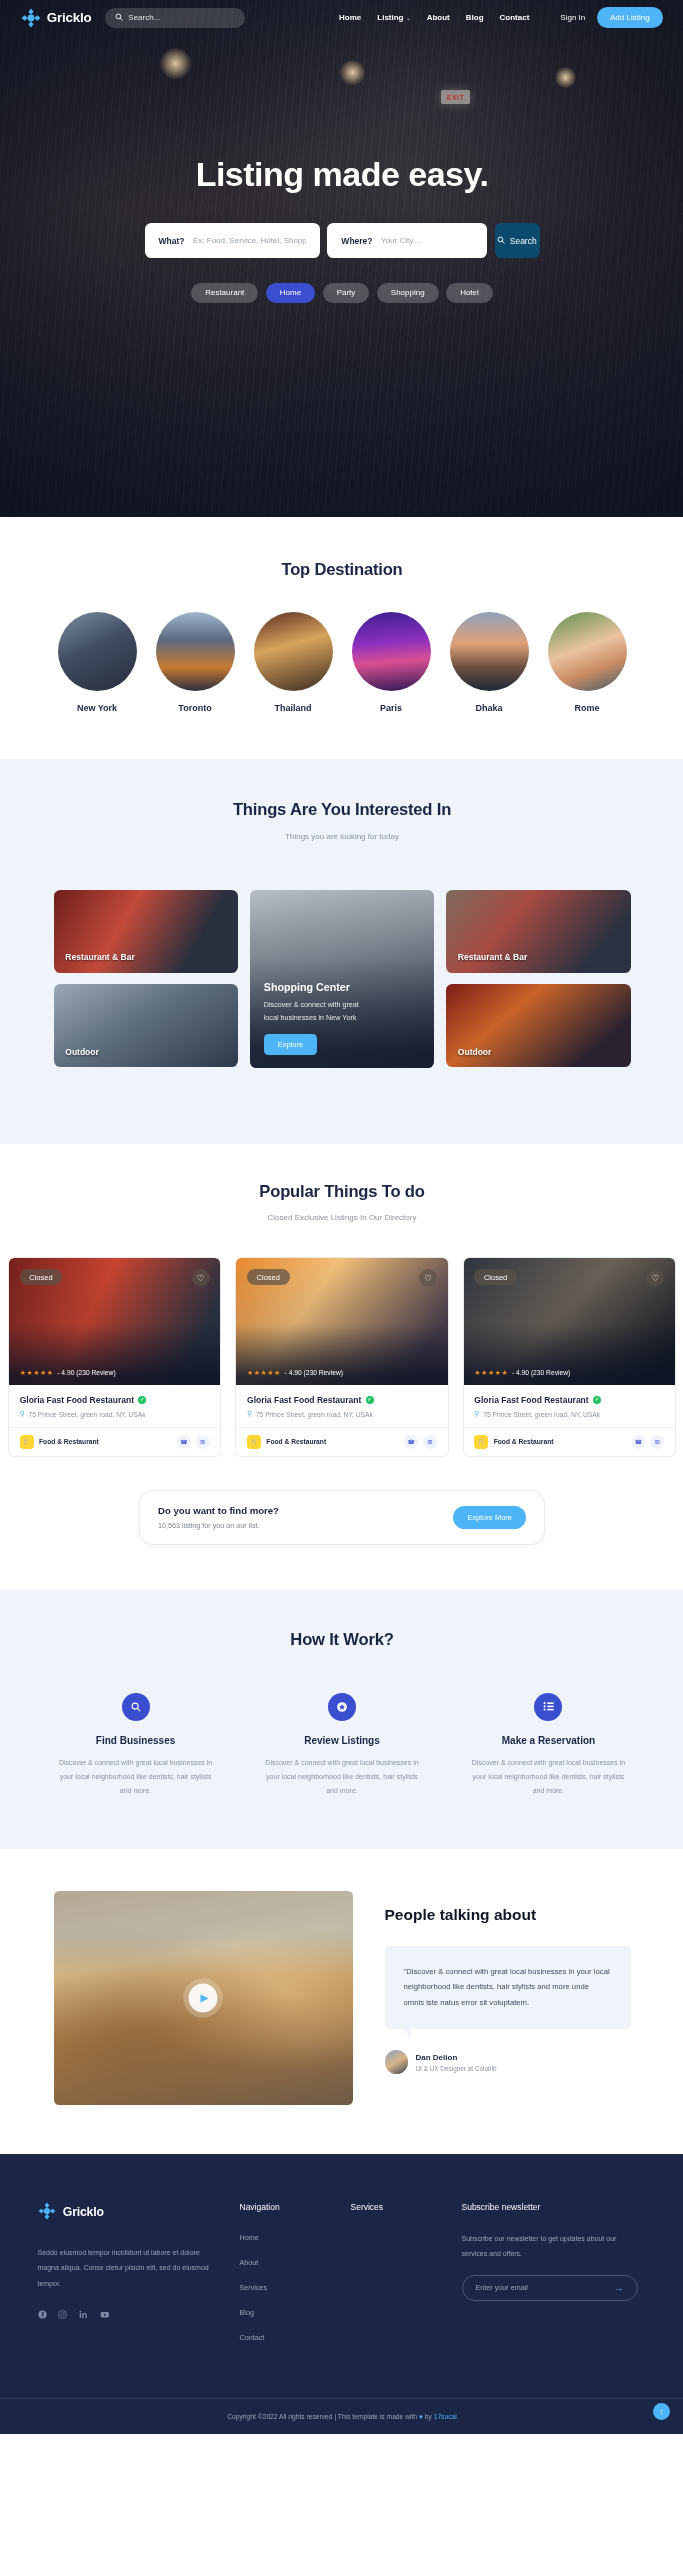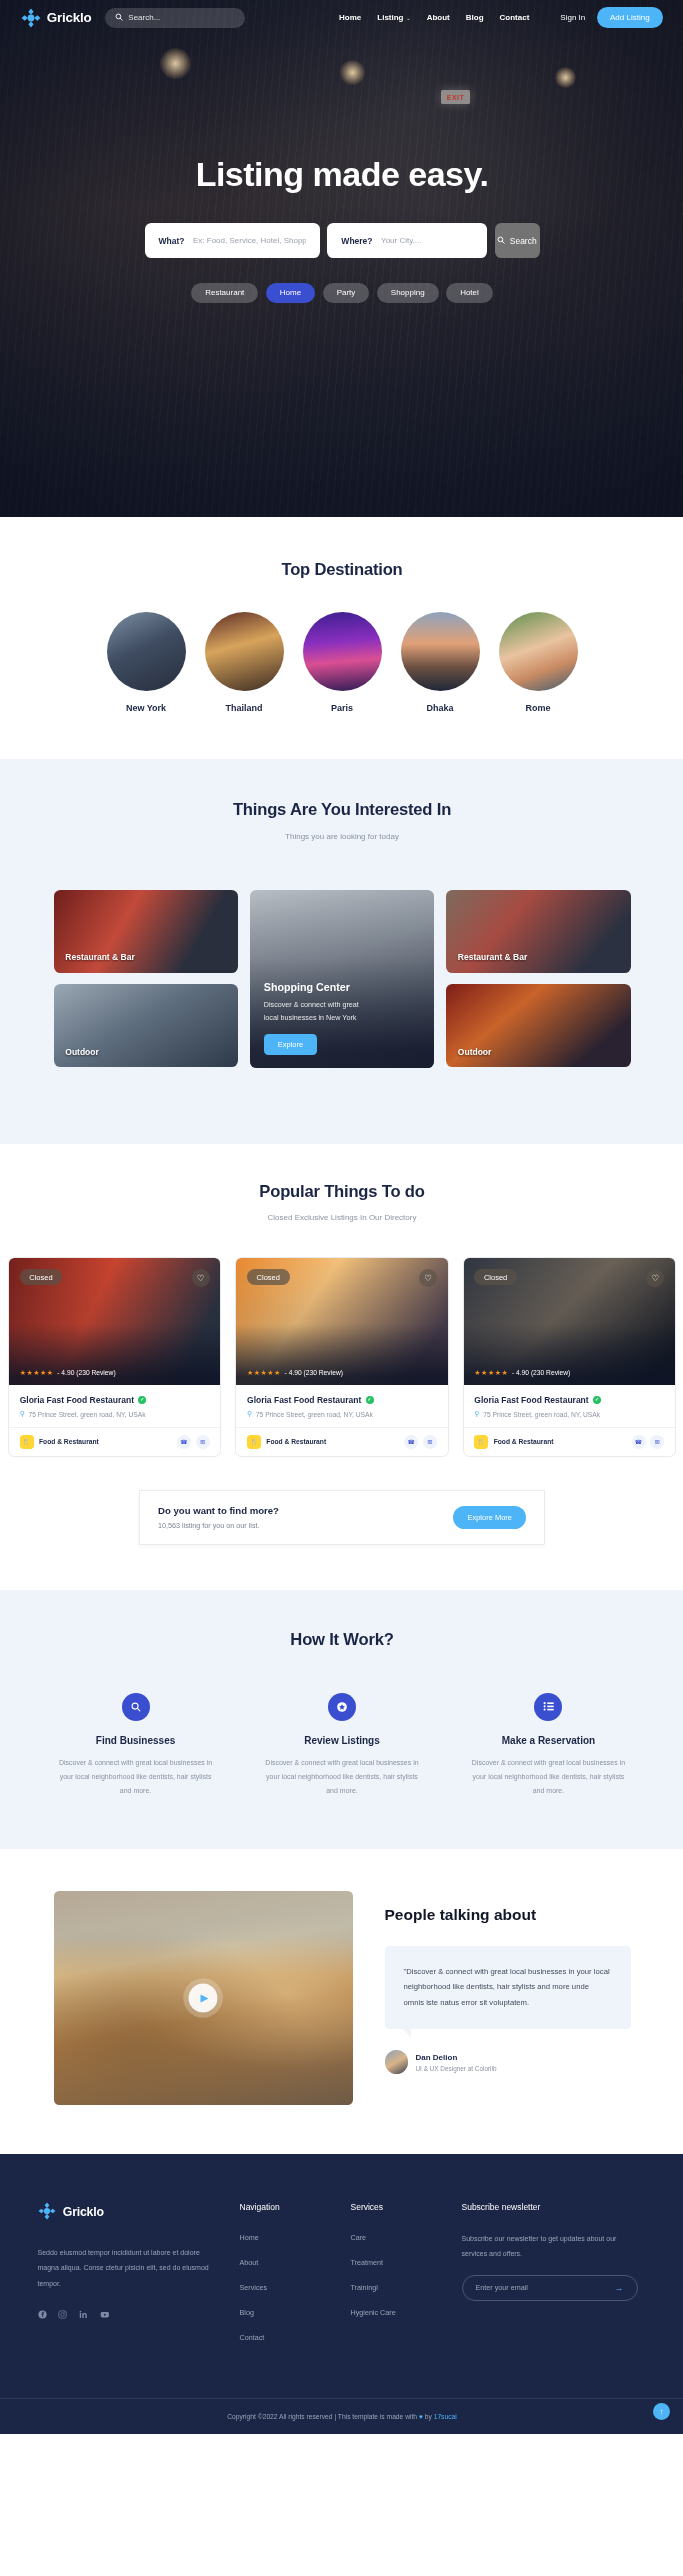--- a/index.html
+++ b/index.html
@@ -98,21 +98,21 @@
   }
   .sfield.what{ width:179px; }
   .sfield.where{ width:163px; }
   .slabel{ font-size:8.5px; font-weight:bold; color:#1b2545; white-space:nowrap; }
   .sinput{
     border:none; outline:none; font-family:inherit;
     font-size:8px; color:#6b7280; width:100%; background:transparent;
   }
   .sinput::placeholder{ color:#9aa1ad; }
   .sbtn{
-    width:46px;height:35px;border-radius:6.4px;background:#737373;color:#fff;
+    width:46px;height:35px;border-radius:6.4px;background:#0c4a6e;color:#fff;
     border:none;cursor:pointer;font-family:inherit;font-size:8.5px;
     display:flex;align-items:center;justify-content:center;gap:4.3px;
   }
 
   .pills{ margin-top:24.6px; display:flex; justify-content:center; gap:7.5px; }
   .pill{
     background:rgba(255,255,255,.22); color:#fff; font-size:8px;
     padding:5.9px 14px; border-radius:11.8px; border:none; cursor:pointer;
     font-family:inherit; backdrop-filter:blur(1.1px);
   }
@@ -208,21 +208,21 @@
   .cat-name{ font-size:6.7px; font-weight:bold; color:#1b2545; }
   .foot-actions{ margin-left:auto; display:flex; gap:4.8px; }
   .act{
     width:14px;height:14px;border-radius:50%;background:#eef2fb;
     display:flex;align-items:center;justify-content:center;
     font-size:5.9px;color:#3a4ed0;cursor:pointer;
   }
 
   .findmore{
     width:406px;margin:33px auto 0;background:#fff;border:0.5px solid #e7eaef;
-    border-radius:1px;padding:14px 18px;display:flex;align-items:center;
+    border-radius:14px;padding:14px 18px;display:flex;align-items:center;
     box-shadow:0 1.1px 5.3px rgba(20,30,60,.04);
   }
   .findmore h4{ font-size:9.6px; font-weight:bold; color:#1b2545; }
   .findmore p{ font-size:7.2px; color:#7b8494; margin-top:4.8px; }
   .explore-more{
     margin-left:auto;background:#4cb4f7;color:#fff;border:none;cursor:pointer;
     font-family:inherit;font-size:7.5px;padding:7px 14px;border-radius:11.8px;
   }
 
   .how-sec{ background:#eef4f9; padding:40px 0 51px; }
@@ -401,20 +401,24 @@
     </div>
   </div>
 </section>
 
 <section class="dest-sec">
   <h2 class="sec-title">Top Destination</h2>
   <div class="dest-row">
     <div class="dest">
       <div class="dest-img d1"></div>
       <div class="dest-name">New York</div>
+    </div>
+    <div class="dest">
+      <div class="dest-img d2"></div>
+      <div class="dest-name">Toronto</div>
     </div>
     <div class="dest">
       <div class="dest-img d3"></div>
       <div class="dest-name">Thailand</div>
     </div>
     <div class="dest">
       <div class="dest-img d4"></div>
       <div class="dest-name">Paris</div>
     </div>
     <div class="dest">
@@ -688,26 +692,20 @@
         <li><a>Home</a></li>
         <li><a>About</a></li>
         <li><a>Services</a></li>
         <li><a>Blog</a></li>
         <li><a>Contact</a></li>
       </ul>
     </div>
 
     <div class="f-col">
       <h5>Services</h5>
-      <ul>
-        <li><a>Care</a></li>
-        <li><a>Treatment</a></li>
-        <li><a>Trainingl</a></li>
-        <li><a>Hygienic Care</a></li>
-      </ul>
     </div>
 
     <div class="f-news">
       <h5>Subscribe newsletter</h5>
       <p>Subscribe our newsletter to get updates about our services and offers.</p>
       <div class="news-field">
         <input placeholder="Enter your email" style="">
         <span class="news-arrow">→</span>
       </div>
     </div>

